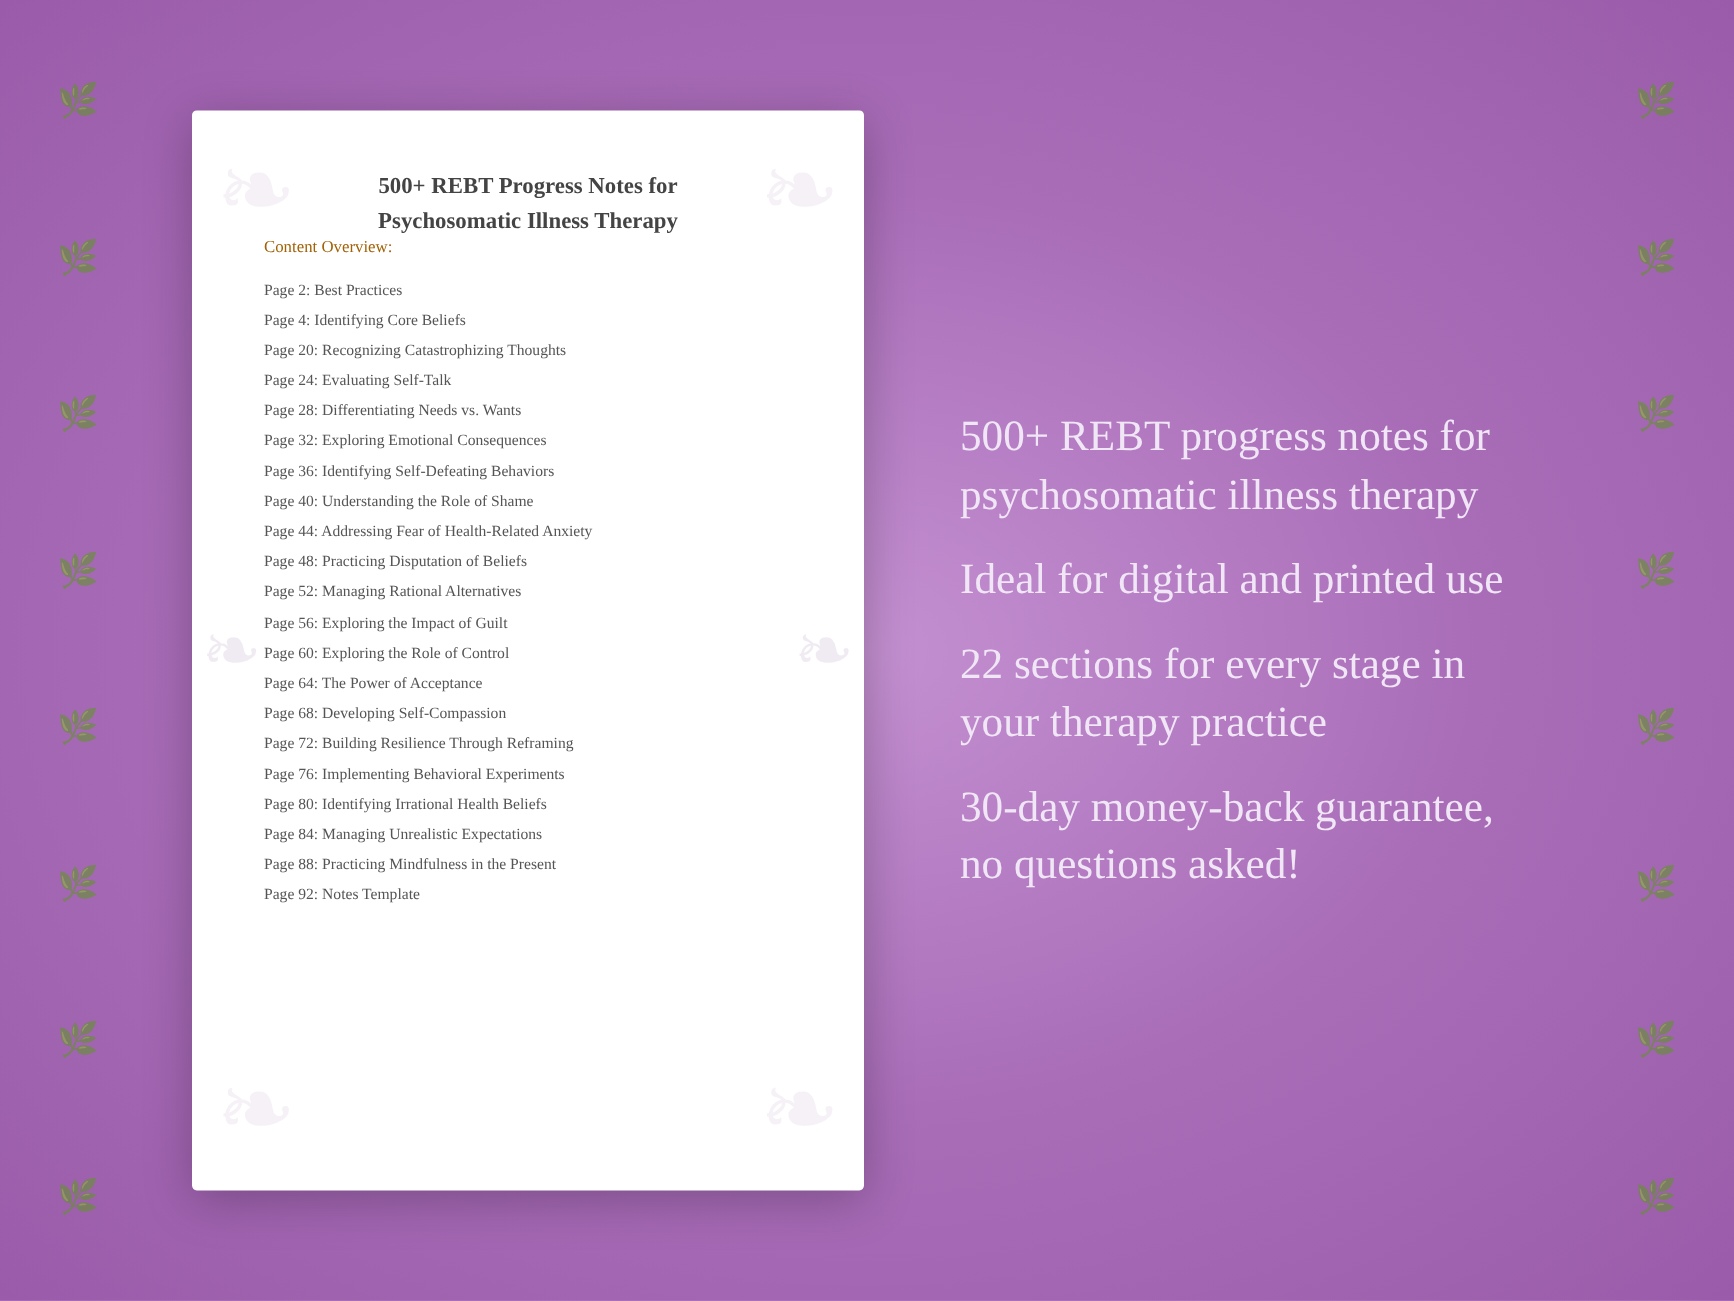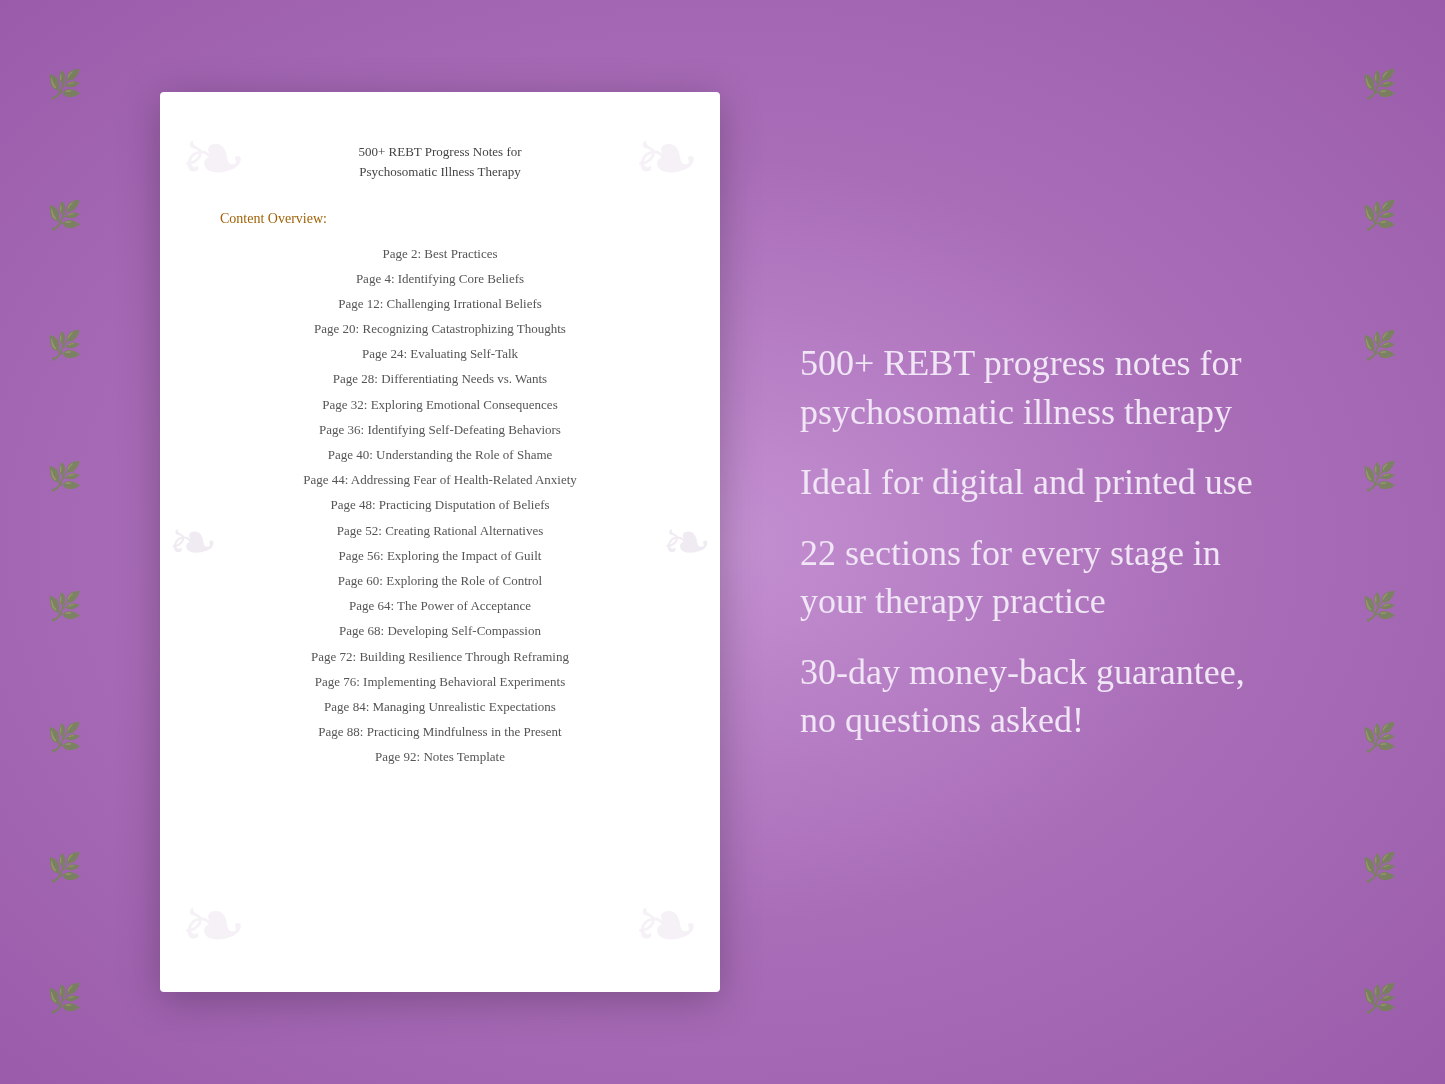--- a/index.html
+++ b/index.html
@@ -90,38 +90,36 @@
       font-size: 60px;
       color: #7a4a8a;
       top: 50%;
       transform: translateY(-50%);
     }
     .doc-side-ornament.left { left: 8px; }
     .doc-side-ornament.right { right: 8px; }
 
     .doc-title {
       text-align: center;
-      font-size: 13px;
+      font-size: 19px;
       color: #444444;
       line-height: 1.5;
-      margin-bottom: 30px;
-      font-weight: normal;
+      font-weight: bold;
     }
 
     .doc-section-label {
       font-size: 14px;
       color: #a16207;
       margin-bottom: 14px;
       font-weight: normal;
     }
 
     .toc-list {
       list-style: none;
       padding: 0;
-      text-align: center;
     }
 
     .toc-list li {
       font-size: 13px;
       color: #555555;
       padding: 3.5px 0;
       line-height: 1.4;
     }
 
     .toc-list li .page-num {
@@ -186,36 +184,36 @@
     <div class="doc-title">
       <span>500+ REBT Progress Notes for</span><br>
       <span>Psychosomatic Illness Therapy</span>
     </div>
 
     <div class="doc-section-label">Content Overview:</div>
 
     <ul class="toc-list">
     <li><span class="page-num">Page  2:</span>  <span>Best Practices</span></li>
         <li><span class="page-num">Page  4:</span>  <span>Identifying Core Beliefs</span></li>
-        <li><span class="page-num">Page 12:</span>  <span>Challenging Irrational Beliefs</span></li>
         <li><span class="page-num">Page 20:</span>  <span>Recognizing Catastrophizing Thoughts</span></li>
         <li><span class="page-num">Page 24:</span>  <span>Evaluating Self-Talk</span></li>
         <li><span class="page-num">Page 28:</span>  <span>Differentiating Needs vs. Wants</span></li>
         <li><span class="page-num">Page 32:</span>  <span>Exploring Emotional Consequences</span></li>
         <li><span class="page-num">Page 36:</span>  <span>Identifying Self-Defeating Behaviors</span></li>
         <li><span class="page-num">Page 40:</span>  <span>Understanding the Role of Shame</span></li>
         <li><span class="page-num">Page 44:</span>  <span>Addressing Fear of Health-Related Anxiety</span></li>
         <li><span class="page-num">Page 48:</span>  <span>Practicing Disputation of Beliefs</span></li>
-        <li><span class="page-num">Page 52:</span>  <span>Creating Rational Alternatives</span></li>
+        <li><span class="page-num">Page 52:</span>  <span>Managing Rational Alternatives</span></li>
         <li><span class="page-num">Page 56:</span>  <span>Exploring the Impact of Guilt</span></li>
         <li><span class="page-num">Page 60:</span>  <span>Exploring the Role of Control</span></li>
         <li><span class="page-num">Page 64:</span>  <span>The Power of Acceptance</span></li>
         <li><span class="page-num">Page 68:</span>  <span>Developing Self-Compassion</span></li>
         <li><span class="page-num">Page 72:</span>  <span>Building Resilience Through Reframing</span></li>
         <li><span class="page-num">Page 76:</span>  <span>Implementing Behavioral Experiments</span></li>
+        <li><span class="page-num">Page 80:</span>  <span>Identifying Irrational Health Beliefs</span></li>
         <li><span class="page-num">Page 84:</span>  <span>Managing Unrealistic Expectations</span></li>
         <li><span class="page-num">Page 88:</span>  <span>Practicing Mindfulness in the Present</span></li>
         <li><span class="page-num">Page 92:</span>  <span>Notes Template</span></li>
       </ul>
   </div>
 
   <div class="info-panel">
   <div class="info-item">500+ REBT progress notes for psychosomatic illness therapy</div>
       <div class="info-item">Ideal for digital and printed use</div>
       <div class="info-item">22 sections for every stage in your therapy practice</div>

